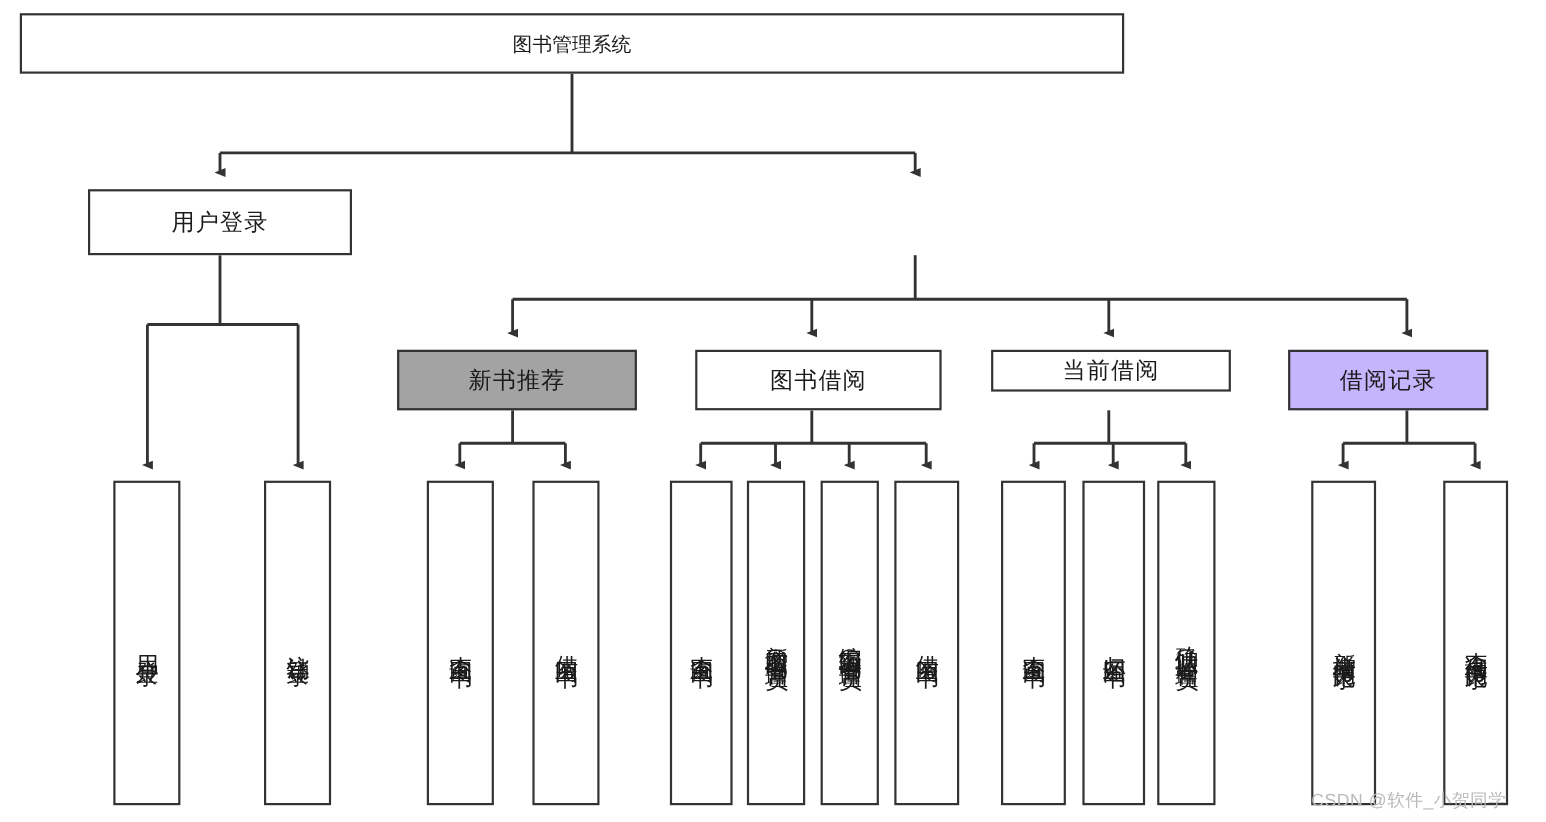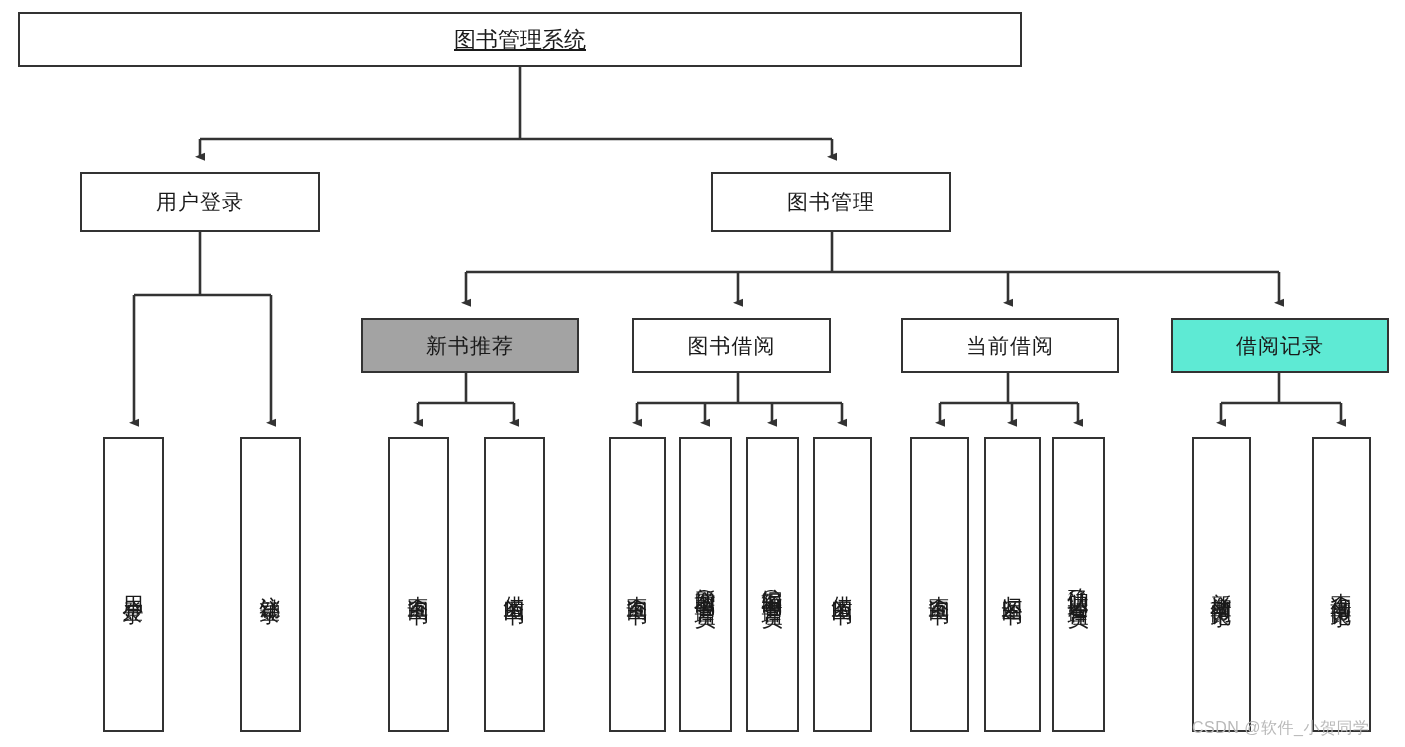--- a/index.html
+++ b/index.html
@@ -35,22 +35,21 @@
     align-items: center;
     justify-content: center;
     color: #1a1a1a;
     z-index: 2;
   }
   .node.horiz {
     font-size: 21px;
     letter-spacing: 1px;
   }
   .node.root {
-    font-size: 22px;
-    text-decoration: underline;
+    font-size: 18px;
   }
   .node.vert {
     writing-mode: vertical-rl;
     text-orientation: upright;
     font-size: 21px;
     letter-spacing: 3px;
     line-height: 1;
     padding-top: 4px;
     padding-bottom: 4px;
     white-space: nowrap;
@@ -124,34 +123,31 @@
     </g>
   </svg>
 
   <div class="node root" style="left: 18px; top: 12px; width: 1004px; height: 55px; border-color: rgb(51, 51, 51); background: rgb(255, 255, 255); color: rgb(26, 26, 26);">
     <span>图书管理系统</span>
   </div>
 
   <div class="node horiz" style="left: 80px; top: 172px; width: 240px; height: 60px; border-color: rgb(51, 51, 51); background: rgb(255, 255, 255); color: rgb(26, 26, 26);">
     <span>用户登录</span>
   </div>
-  <div class="node horiz" style="left: 711px; top: 172px; width: 240px; height: 60px; border-color: rgb(51, 51, 51); background: rgb(255, 255, 255); color: rgb(26, 26, 26);">
-    <span>图书管理</span>
-  </div>
 
   <div class="node horiz" style="left: 361px; top: 318px; width: 218px; height: 55px; border-color: rgb(51, 51, 51); background: #a3a3a3; color: rgb(26, 26, 26);">
     <span>新书推荐</span>
   </div>
-  <div class="node horiz" style="left: 632px; top: 318px; width: 199px; height: 55px; border-color: rgb(51, 51, 51); background: rgb(255, 255, 255); color: rgb(26, 26, 26);">
+  <div class="node horiz" style="left: 632px; top: 318px; width: 224px; height: 55px; border-color: rgb(51, 51, 51); background: rgb(255, 255, 255); color: rgb(26, 26, 26);">
     <span>图书借阅</span>
   </div>
-  <div class="node horiz" style="left: 901px; top: 318px; width: 218px; height: 55px; border-color: rgb(51, 51, 51); background: rgb(255, 255, 255); color: rgb(26, 26, 26);">
+  <div class="node horiz" style="left: 901px; top: 318px; width: 218px; height: 38px; border-color: rgb(51, 51, 51); background: rgb(255, 255, 255); color: rgb(26, 26, 26);">
     <span>当前借阅</span>
   </div>
-  <div class="node horiz" style="left: 1171px; top: 318px; width: 218px; height: 55px; border-color: rgb(51, 51, 51); background: #5eead4; color: rgb(26, 26, 26);">
+  <div class="node horiz" style="left: 1171px; top: 318px; width: 182px; height: 55px; border-color: rgb(51, 51, 51); background: #c4b5fd; color: rgb(26, 26, 26);">
     <span>借阅记录</span>
   </div>
 
   <div class="node vert" style="left: 103px; top: 437px; width: 61px; height: 295px; border-color: rgb(51, 51, 51); background: rgb(255, 255, 255); color: rgb(26, 26, 26);">
     <span class="vtext">用户登录</span>
   </div>
   <div class="node vert" style="left: 240px; top: 437px; width: 61px; height: 295px; border-color: rgb(51, 51, 51); background: rgb(255, 255, 255); color: rgb(26, 26, 26);">
     <span class="vtext">注销登录</span>
   </div>
   <div class="node vert" style="left: 388px; top: 437px; width: 61px; height: 295px; border-color: rgb(51, 51, 51); background: rgb(255, 255, 255); color: rgb(26, 26, 26);">

